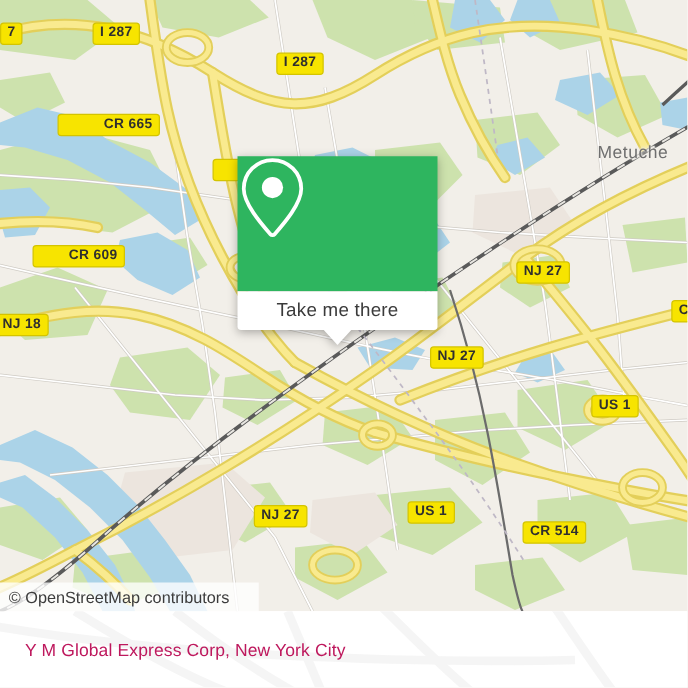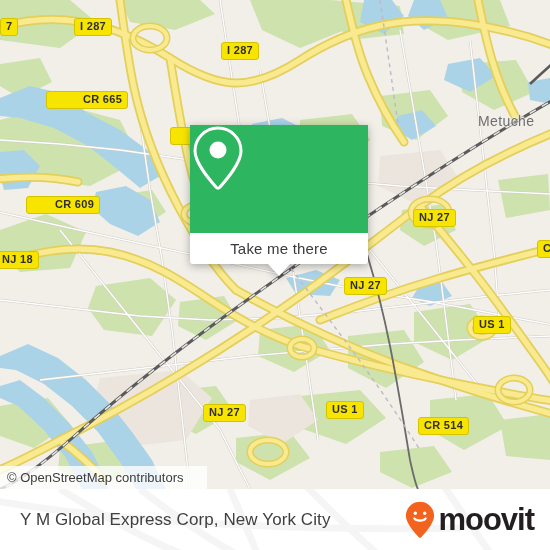--- a/index.html
+++ b/index.html
@@ -48,21 +48,21 @@
     background:rgba(255,255,255,.78);
     color:#3c3c3c;
     font-size:13px;
     padding:4px 23px 4px 7px;
     white-space:nowrap;
     text-align:right;
   }
 
   
   .card{
-    position:absolute;left:190px;top:125px;width:178px;
+    position:absolute;left:190px;top:125px;width:160px;
     filter:drop-shadow(0 2px 4px rgba(0,0,0,.30));
   }
   .card-top{
     height:108px;width:100%;
     background:#2eb55f;
     display:flex;align-items:center;justify-content:center;
     box-sizing:border-box;
   }
   .card-bottom{
     height:31px;width:100%;
@@ -83,21 +83,21 @@
   }
 
   
   .footer{
     position:absolute;left:0;top:489px;width:550px;height:61px;
     background:#ffffff;overflow:hidden;
   }
   .footer-watermark{position:absolute;left:0;top:-489px;opacity:.055;}
   .footer-title{
     position:absolute;left:20px;top:50%;transform:translateY(-50%);
-    color:#404040;font-size:17px;letter-spacing:.1px;white-space:nowrap;
+    color:#be185d;font-size:14px;letter-spacing:.1px;white-space:nowrap;
   }
   .brand{
     position:absolute;right:16px;top:50%;transform:translateY(-50%);
     display:flex;align-items:center;gap:3px;
   }
   .brand-word{
     color:#231f20;font-size:31px;font-weight:bold;letter-spacing:-1px;line-height:31px;
   }
 </style>
 </head>
@@ -301,24 +301,15 @@
         <path d="M140,489 C180,520 220,548 260,566"></path>
         <path d="M300,480 C330,510 360,540 392,566"></path>
         <path d="M230,489 L260,560"></path>
         <path d="M-10,500 C60,512 140,520 220,524 C300,528 380,530 460,528"></path>
         <path d="M440,480 C460,510 480,540 500,566"></path>
       </g>
     </svg>
 
     <div class="footer-title">Y M Global Express Corp, New York City</div>
 
-    <div class="brand">
-      <svg width="30" height="38" viewBox="0 0 30 38">
-        <path d="M15,0.8 C7.2,0.8 0.9,7.1 0.9,14.9 C0.9,22.4 11,33.2 13.8,36.2 C14.4,36.9 15.6,36.9 16.2,36.2 C19,33.2 29.1,22.4 29.1,14.9 C29.1,7.1 22.8,0.8 15,0.8 Z" fill="#f4631e"></path>
-        <circle cx="10.3" cy="12.2" r="1.7" fill="#ffffff"></circle>
-        <circle cx="19.7" cy="12.2" r="1.7" fill="#ffffff"></circle>
-        <path d="M9.3,17.4 C11.2,20.4 18.8,20.4 20.7,17.4" fill="none" stroke="#ffffff" stroke-width="2.1" stroke-linecap="round"></path>
-      </svg>
-      <span class="brand-word">moovit</span>
-    </div>
   </div>
 
 </div>
 
 </body></html>

